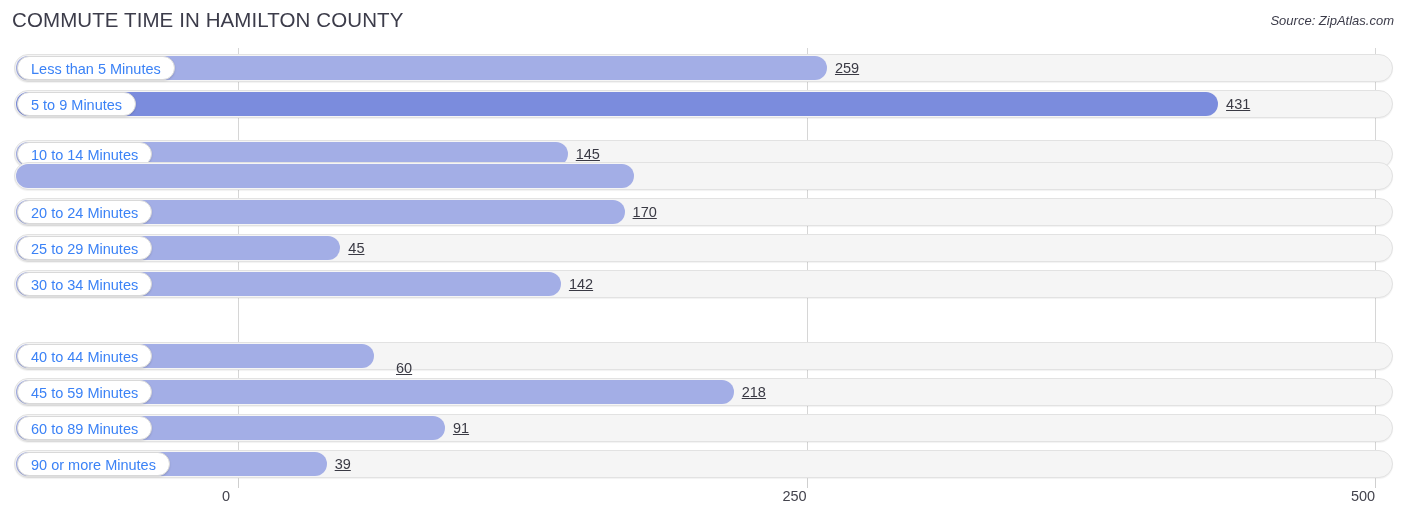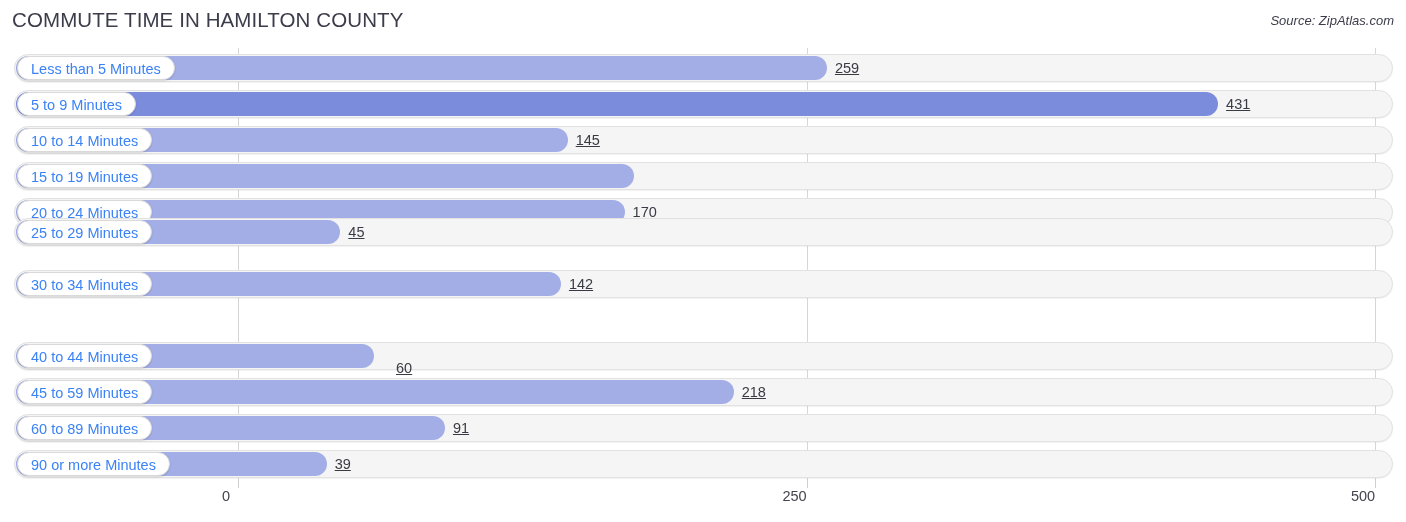--- a/index.html
+++ b/index.html
@@ -162,39 +162,38 @@
         <div class="bar" style="width: 810.966px;"></div>
         <div class="bar-label">Less than 5 Minutes</div>
         <div class="value-label" style="left: 820.966px;">259</div>
       </div>
       <div class="row" style="top: 42px;">
         <div class="track"></div>
         <div class="bar dark" style="width: 1202.09px;"></div>
         <div class="bar-label">5 to 9 Minutes</div>
         <div class="value-label" style="left: 1212.09px;">431</div>
       </div>
-      <div class="row" style="top: 78px;">
+      <div class="row" style="top: 92px;">
         <div class="track"></div>
         <div class="bar" style="width: 551.73px;"></div>
         <div class="bar-label">10 to 14 Minutes</div>
         <div class="value-label" style="left: 561.73px;">145</div>
       </div>
       <div class="row" style="top: 114px;">
         <div class="track"></div>
         <div class="bar" style="width: 617.676px;"></div>
-        <div class="bar-label">15 to 19 Minutes</div>
         <div class="value-label" style="left: 627.676px; margin-top: 32px;">174</div>
       </div>
       <div class="row" style="top: 150px;">
         <div class="track"></div>
         <div class="bar" style="width: 608.58px;"></div>
         <div class="bar-label">20 to 24 Minutes</div>
         <div class="value-label" style="left: 618.58px;">170</div>
       </div>
-      <div class="row" style="top: 170px;">
+      <div class="row" style="top: 186px;">
         <div class="track"></div>
         <div class="bar" style="width: 324.33px;"></div>
         <div class="bar-label">25 to 29 Minutes</div>
         <div class="value-label" style="left: 334.33px;">45</div>
       </div>
       <div class="row" style="top: 222px;">
         <div class="track"></div>
         <div class="bar" style="width: 544.908px;"></div>
         <div class="bar-label">30 to 34 Minutes</div>
         <div class="value-label" style="left: 554.908px;">142</div>

